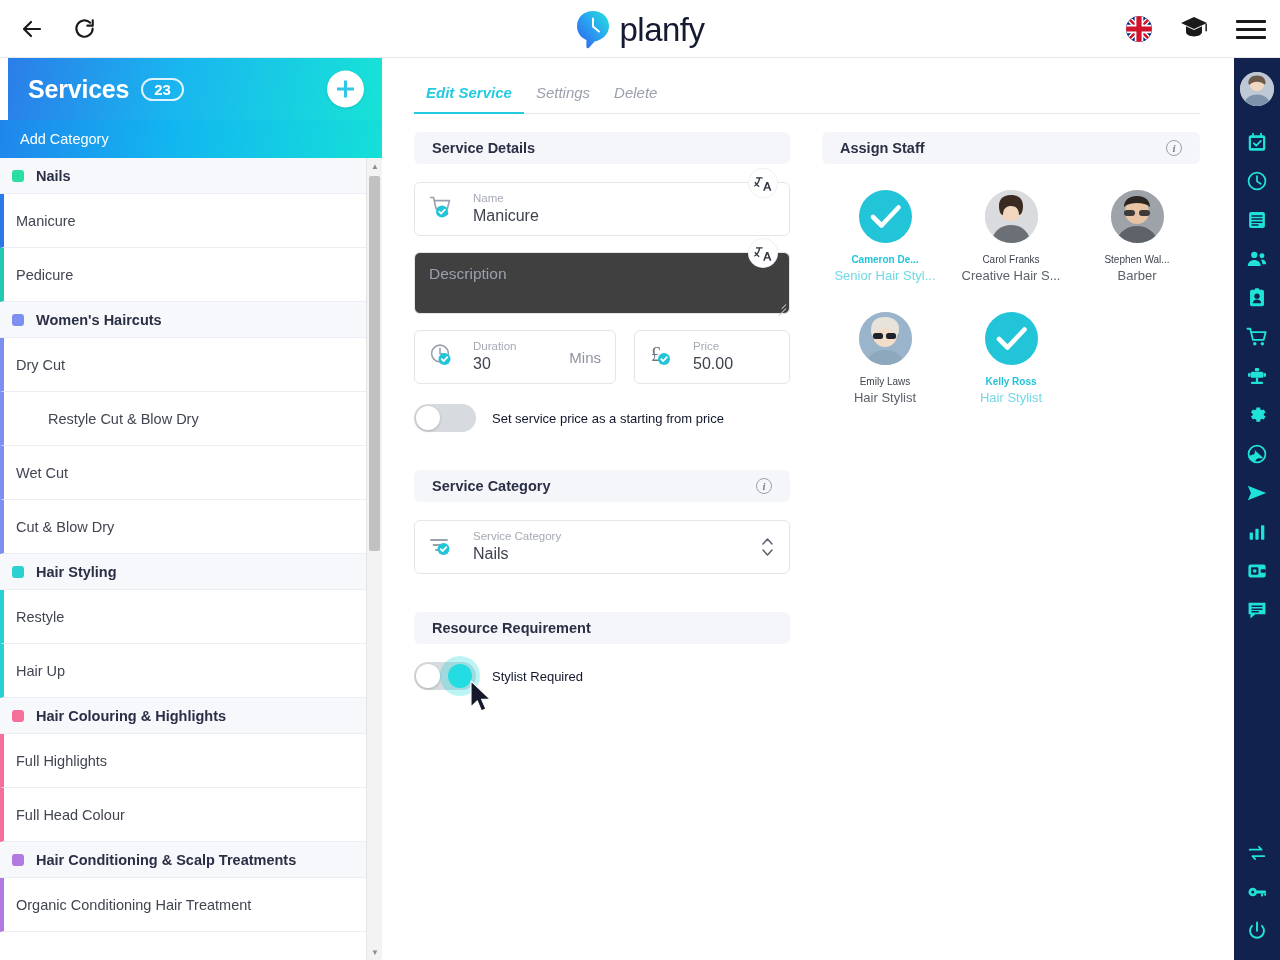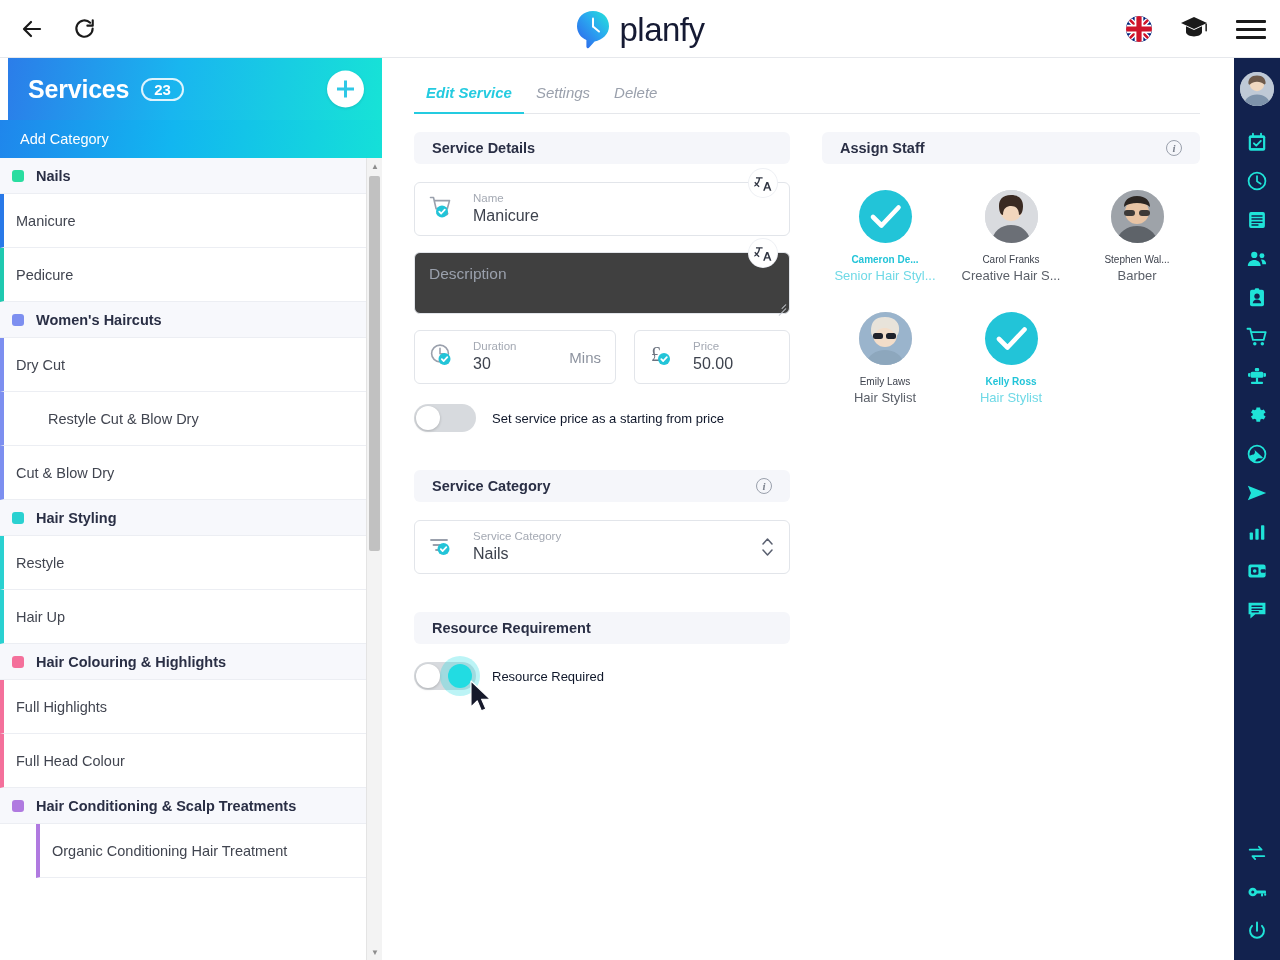--- a/index.html
+++ b/index.html
@@ -337,38 +337,39 @@
           <span class="cat-name">Nails</span>
         </div>
         <div class="svc-row selected" style="border-left-color: rgb(41, 121, 232);">Manicure</div>
         <div class="svc-row" style="border-left-color: rgb(32, 201, 176);">Pedicure</div>
         <div class="cat-row">
           <span class="cat-swatch" style="background: rgb(125, 143, 240);"></span>
           <span class="cat-name">Women's Haircuts</span>
         </div>
         <div class="svc-row" style="border-left-color: rgb(125, 143, 240);">Dry Cut</div>
         <div class="svc-row" style="border-left-color: rgb(125, 143, 240); padding-left: 44px;">Restyle Cut &amp; Blow Dry</div>
+        <div class="svc-row" style="border-left-color: rgb(125, 143, 240);">Wet Cut</div>
         <div class="svc-row" style="border-left-color: rgb(125, 143, 240);">Cut &amp; Blow Dry</div>
         <div class="cat-row">
           <span class="cat-swatch" style="background: rgb(42, 209, 209);"></span>
           <span class="cat-name">Hair Styling</span>
         </div>
         <div class="svc-row" style="border-left-color: rgb(42, 209, 209);">Restyle</div>
         <div class="svc-row" style="border-left-color: rgb(42, 209, 209);">Hair Up</div>
         <div class="cat-row">
           <span class="cat-swatch" style="background: rgb(244, 112, 155);"></span>
           <span class="cat-name">Hair Colouring &amp; Highlights</span>
         </div>
         <div class="svc-row" style="border-left-color: rgb(244, 112, 155);">Full Highlights</div>
         <div class="svc-row" style="border-left-color: rgb(244, 112, 155);">Full Head Colour</div>
         <div class="cat-row">
           <span class="cat-swatch" style="background: rgb(176, 122, 224);"></span>
           <span class="cat-name">Hair Conditioning &amp; Scalp Treatments</span>
         </div>
-        <div class="svc-row" style="border-left-color: rgb(176, 122, 224); margin-left: 36px;">Organic Conditioning Hair Treatment</div>
+        <div class="svc-row" style="border-left-color: rgb(176, 122, 224);">Organic Conditioning Hair Treatment</div>
       </div>
 
     <div class="list-scrollbar">
       <div class="sb-arrow up">▲</div>
       <div class="sb-thumb"></div>
       <div class="sb-arrow down">▼</div>
     </div>
   </div>
 
   <div class="main">
@@ -492,21 +493,21 @@
 
         <div class="section-header" style="margin-top:38px">
           <span>Resource Requirement</span>
         </div>
         <div class="toggle-row" style="margin-top:18px; position:relative;">
           <div class="toggle">
             <div class="knob"></div>
             <div class="ripple"></div>
             <div class="ripple-core"></div>
           </div>
-          <span class="toggle-label">Resource Required</span>
+          <span class="toggle-label">Stylist Required</span>
           <svg class="cursor-arrow" width="26" height="34" viewBox="0 0 26 34">
             <path d="M2 1 L2 27 L8.2 20.8 L12.4 30.8 L16.8 28.9 L12.6 19.2 L21 19 Z" fill="#16192b" stroke="#ffffff" stroke-width="1.1" stroke-linejoin="round"></path>
           </svg>
         </div>
       </div>
 
       <div class="col-right">
         <div class="section-header">
           <span>Assign Staff</span>
           <span class="info-icon">i</span>

